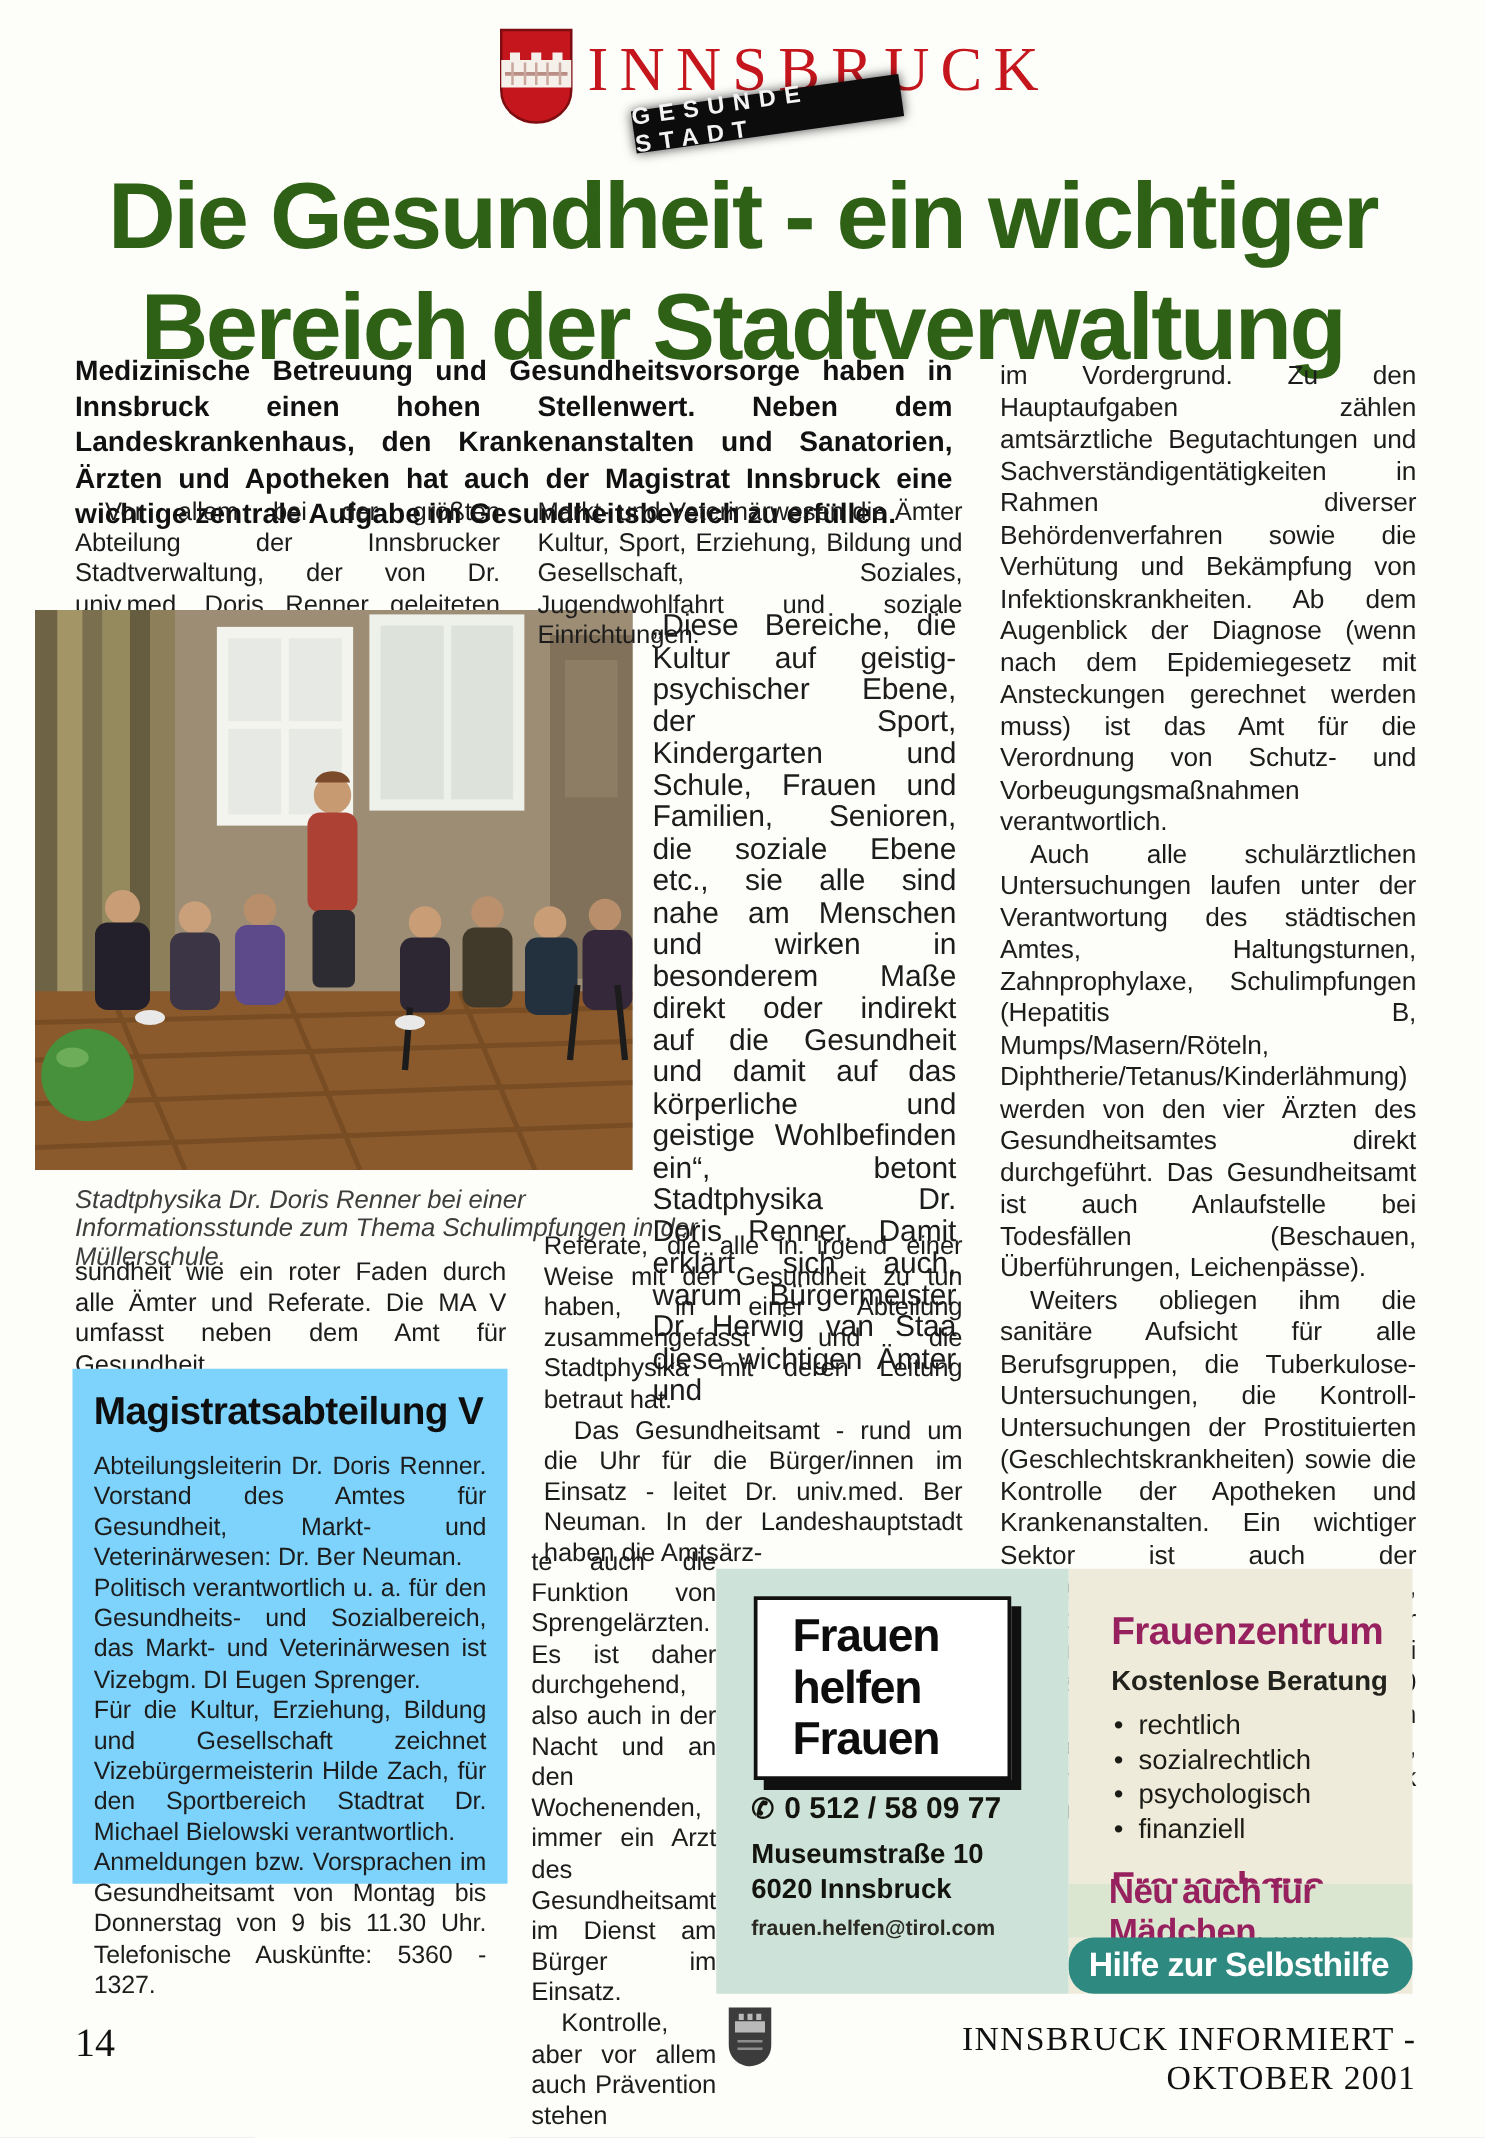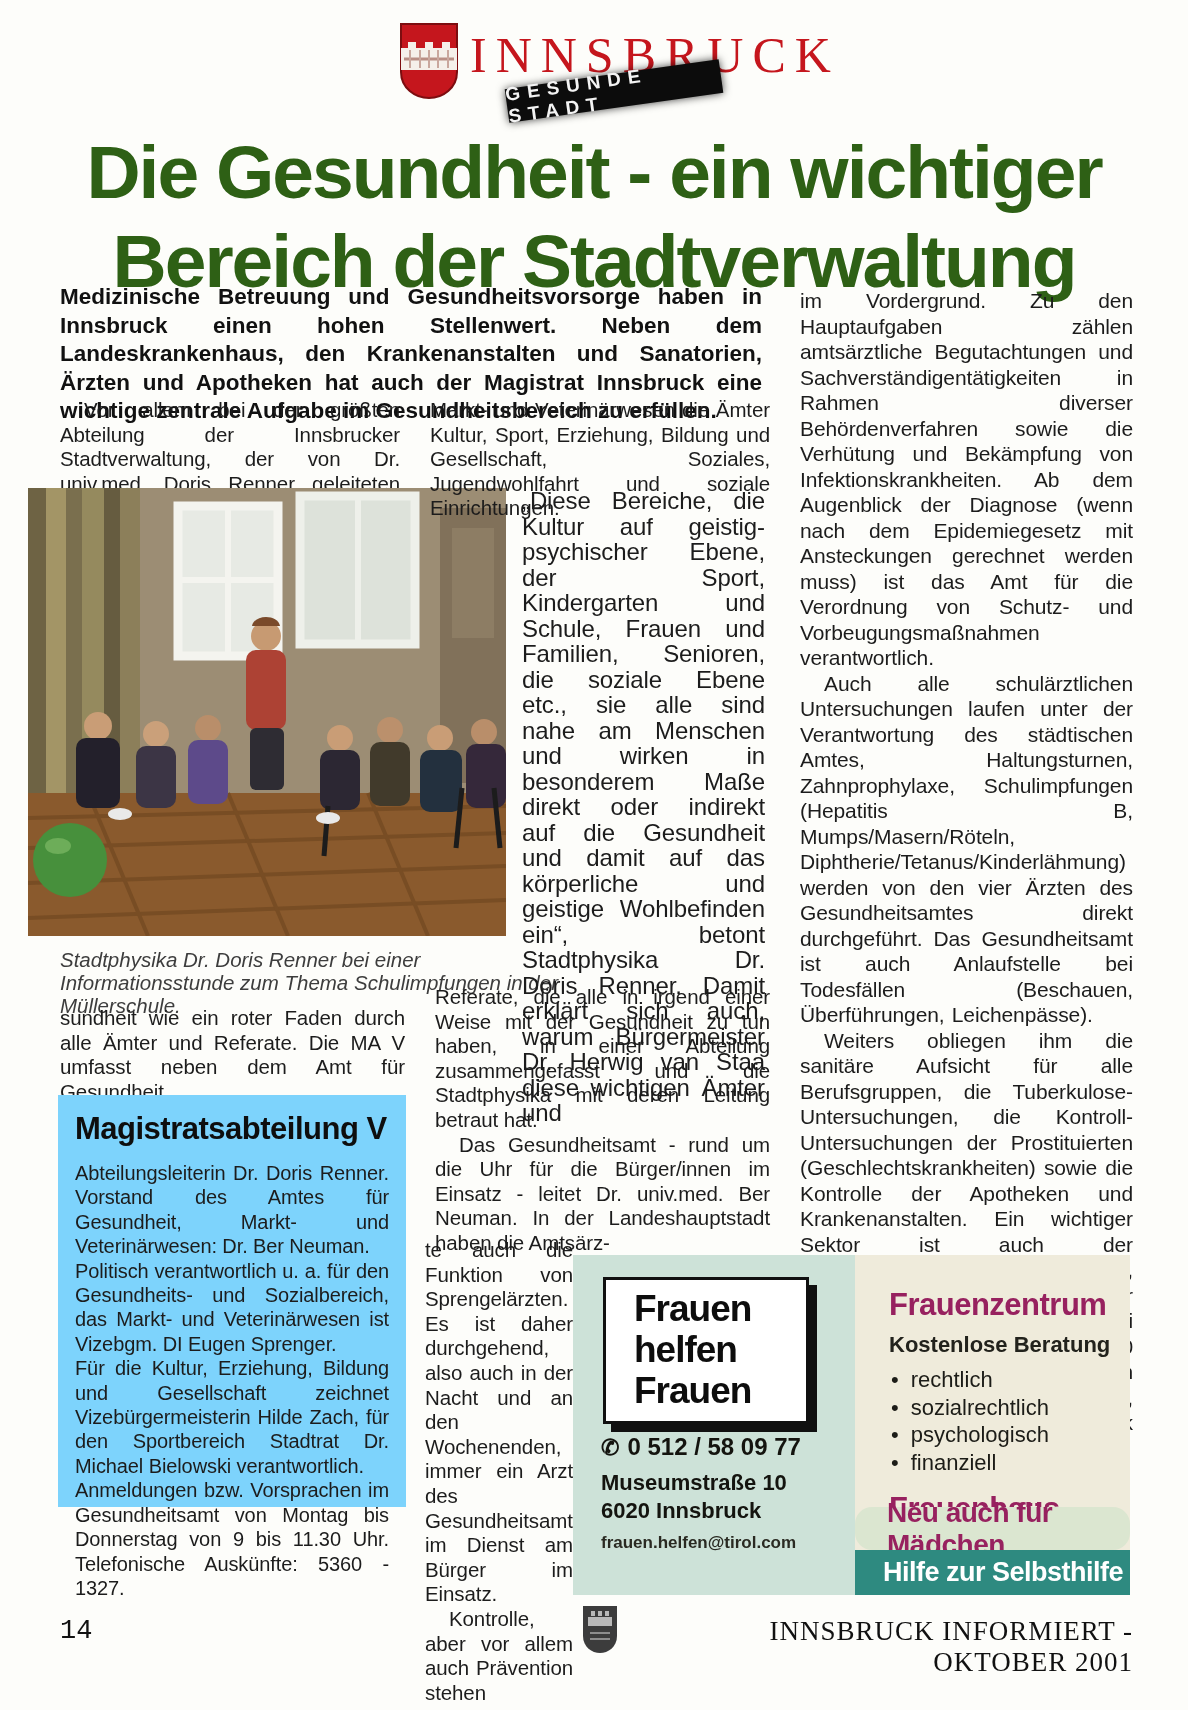--- a/index.html
+++ b/index.html
@@ -54,34 +54,34 @@
            box-shadow:8px 8px 0 #101010;padding:8px 0 10px 28px;}
   .fhf-line{font-size:37px;font-weight:bold;line-height:41px;color:#0d0d0d;letter-spacing:-1px;}
   .ad-contact{position:absolute;left:28px;top:178px;}
   .phone-row{font-size:24px;font-weight:bold;color:#14140f;margin-bottom:8px;}
   .phone-icon{font-size:22px;margin-right:8px;}
   .addr{font-size:22px;font-weight:bold;line-height:28px;color:#14140f;}
   .email{font-size:17px;font-weight:bold;color:#2a2a22;margin-top:8px;}
   .bar{position:absolute;bottom:0;left:0;right:0;height:45px;display:flex;align-items:center;
        color:#fff;font-weight:bold;font-size:27px;letter-spacing:-0.5px;}
   .bar-left{background:#8e2d67;padding-left:20px;}
-  .bar-right{background:#2e8a80;padding-left:28px;}
+  .bar-right{background:#2e8a80;padding-left:16px;border-radius:20px;}
   .ad-right-inner{padding:32px 0 0 34px;}
   .fz-h{font-size:31px;font-weight:bold;color:#97215f;letter-spacing:-0.5px;}
   .fz-sub{font-size:22px;font-weight:bold;color:#22221c;margin-top:9px;}
   .fz-list{list-style:none;margin:8px 0 0 2px;padding:0;font-size:22px;line-height:27.5px;color:#1c1c17;}
   .fz-list li::before{content:"•";margin-right:12px;}
   .fh-h{font-size:31px;font-weight:bold;color:#97215f;margin-top:15px;letter-spacing:-0.5px;}
   .fh-sub{font-size:22px;color:#1c1c17;margin-top:6px;}
   .strip{position:absolute;bottom:45px;left:0;right:0;height:43px;background:#dbe6d0;
          display:flex;align-items:center;padding-left:32px;
-         font-size:28px;font-weight:bold;color:#97215f;letter-spacing:-0.5px;border-radius:17px;}
-
-  
-  .footer-num{left:60px;top:1616px;font-family:Liberation Mono, monospace;font-size:27px;color:#111;}
+         font-size:28px;font-weight:bold;color:#97215f;letter-spacing:-0.5px;}
+
+  
+  .footer-num{left:60px;top:1616px;font-family:Liberation Serif, serif;font-size:32px;color:#111;}
   .footer-issue{left:633px;top:1616px;width:500px;text-align:right;font-family:"Liberation Serif",serif;
                 font-size:27px;letter-spacing:1px;color:#111;}
   .footer-emblem{left:578px;top:1603px;width:44px;height:52px;}
 </style>
 </head>
 <body>
 
 <div class="page">
 
   <div class="abs logo-wrap">

